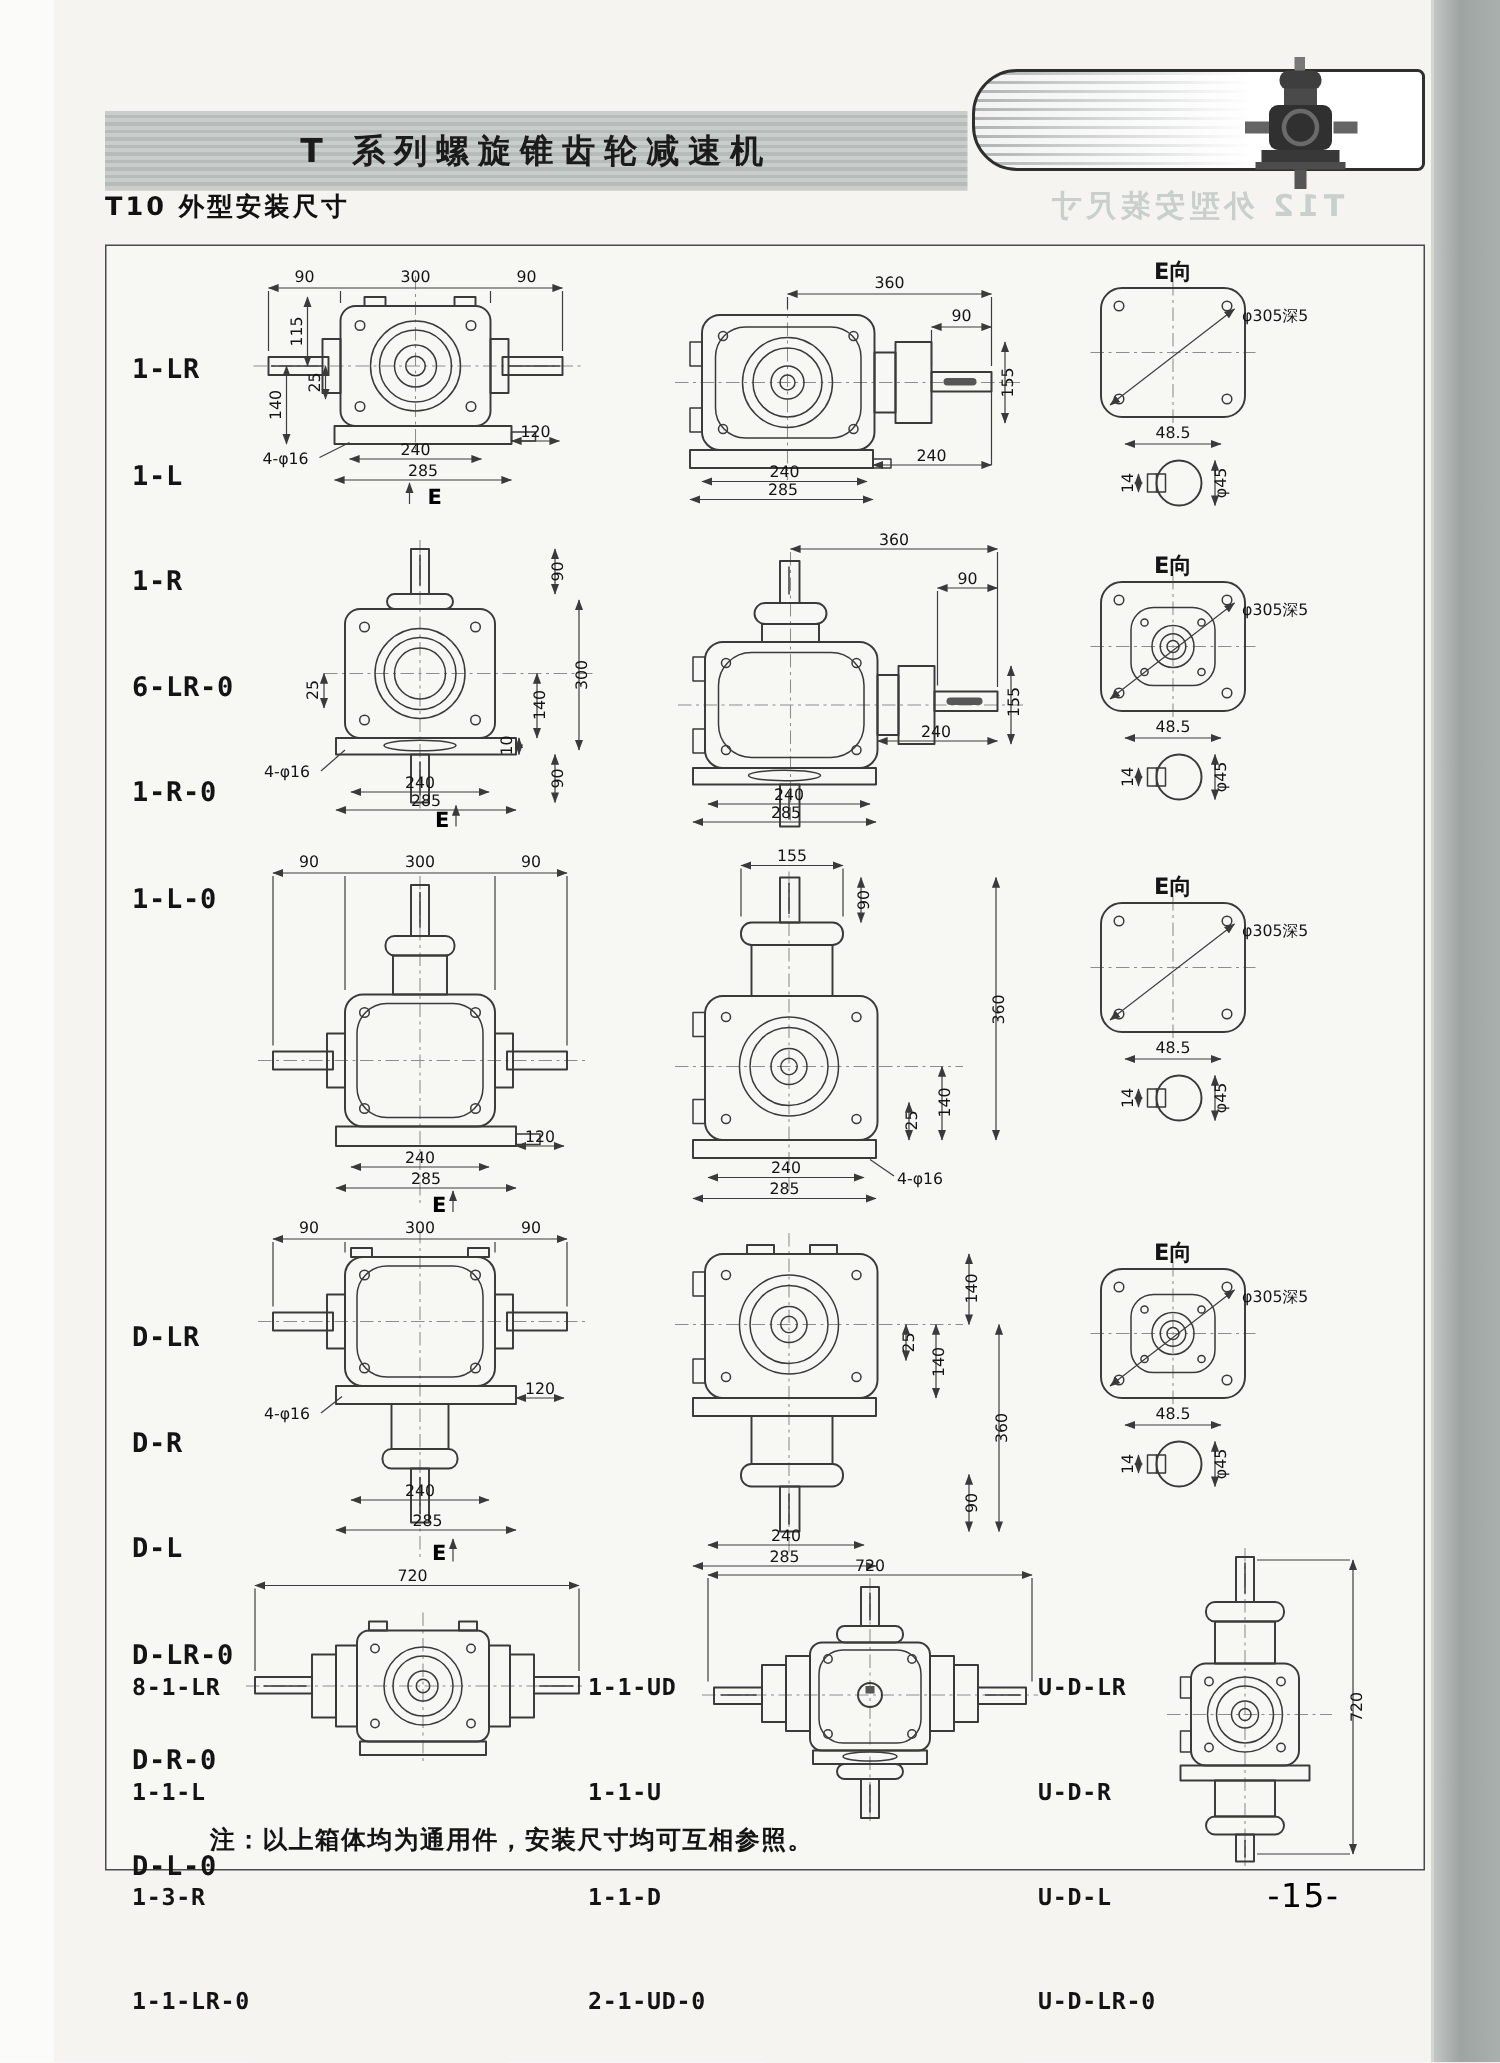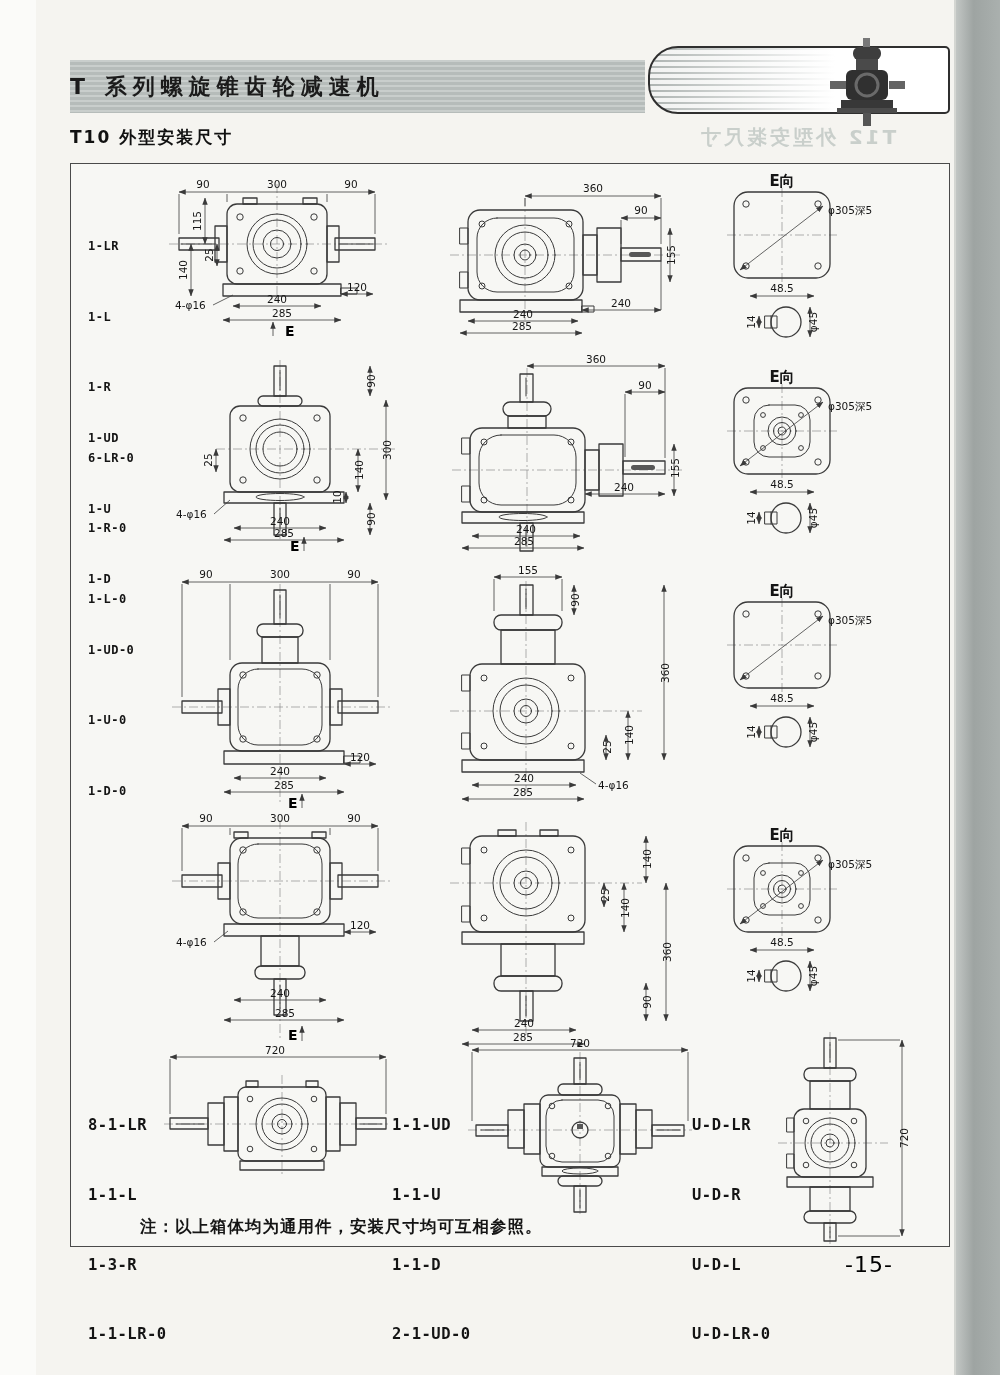--- a/index.html
+++ b/index.html
@@ -3,42 +3,42 @@
 <meta charset="utf-8">
 <style>
   html,body { margin:0; padding:0; }
   body { width:1000px; height:1375px; background:#fdfdfc; font-family:"DejaVu Sans","Liberation Sans",sans-serif; }
   .page { position:relative; width:1000px; height:1375px; background:#f5f4f0; overflow:hidden; }
   .edge-left { position:absolute; left:0; top:0; width:36px; height:100%; background:#fbfbf9; }
   .edge-right { position:absolute; right:0; top:0; width:44px; height:100%;
     background:linear-gradient(90deg,#c2c6c4,#9ea4a2 40%,#aab0ae); }
   .edge-right-line { position:absolute; right:44px; top:0; width:2px; height:100%; background:#d4d6d2; }
 
-  .banner { position:absolute; left:70px; top:60px; width:575px; height:53px;
+  .banner { position:absolute; left:70px; top:74px; width:575px; height:53px;
     background:repeating-linear-gradient(180deg,#c9cecc 0 2.5px,#b6bcba 2.5px 5px);
-    display:flex; align-items:center; justify-content:flex-start; }
+    display:flex; align-items:center; justify-content:center; }
   .banner-title { font-size:22px; font-weight:bold; color:#1b1b1b; letter-spacing:6px; }
 
   .logo-box { position:absolute; left:648px; top:46px; width:298px; height:64px;
     border:2px solid #2f2f2f; border-radius:30px 5px 5px 30px; background:
     linear-gradient(90deg, rgba(255,255,255,0) 0%, #ffffff 62%),
     repeating-linear-gradient(180deg,#aeb4b2 0 2px,#f2f3f2 2px 6px); }
   .gear-photo { position:absolute; left:178px; top:-10px; }
 
   .ghost-title { position:absolute; left:652px; top:124px; width:290px; text-align:center;
     transform:scaleX(-1); color:#c9cfcb; font-size:20px; font-weight:bold; letter-spacing:3px;
     user-select:none; }
 
   .section-title { position:absolute; left:70px; top:126px; font-size:17px; font-weight:bold; color:#111; letter-spacing:2px; }
 
   .content-box { position:absolute; left:70px; top:163px; width:878px; height:1082px;
     border:1.3px solid #4a4a4a; background:rgba(255,255,255,0.25); }
 
   .models { position:absolute; font-family:"DejaVu Sans Mono","Liberation Mono",monospace;
-    font-size:12px; font-weight:bold; color:#141414; line-height:23.5px; letter-spacing:0.5px; white-space:pre; }
+    font-size:18px; font-weight:bold; color:#141414; line-height:23.5px; letter-spacing:0.5px; white-space:pre; }
   .models.small { font-size:15.5px; line-height:23.2px; }
 
   svg.fig { position:absolute; overflow:visible; }
 
   .ln  { fill:none; stroke:#3a3a3a; stroke-width:1.3; stroke-linejoin:round; stroke-linecap:round; }
   .ln2 { fill:none; stroke:#3a3a3a; stroke-width:1;   stroke-linejoin:round; stroke-linecap:round; }
   .dim { fill:none; stroke:#3d3d3d; stroke-width:0.8; }
   .cl  { fill:none; stroke:#8d8d8d; stroke-width:0.7; stroke-dasharray:9 3 2 3; }
   .kw  { fill:#575757; stroke:none; }
   .bolt{ fill:none; stroke:#3a3a3a; stroke-width:1; }
@@ -203,28 +203,20 @@
     <text class="d" x="60" y="120">48.5</text>
     <circle class="ln" cx="64" cy="150" r="15"></circle>
     <rect class="ln2" x="43" y="144" width="12" height="12"></rect>
       <line class="ln2" x1="49" y1="144" x2="49" y2="156"></line>
     <line class="dim" x1="37" y1="144" x2="37" y2="156" marker-start="url(#ma)" marker-end="url(#ma)"></line>
     <text class="d" x="33" y="150" transform="rotate(-90 33 150)">14</text>
     <line class="dim" x1="88" y1="135" x2="88" y2="165" marker-start="url(#ma)" marker-end="url(#ma)"></line>
     <text class="d" x="95" y="150" transform="rotate(-90 95 150)">φ45</text>
   </svg>
 
-  <div class="models" style="left:88px; top:380px">
-    <div>1-UD</div>
-    <div>1-U</div>
-    <div>1-D</div>
-    <div>1-UD-0</div>
-    <div>1-U-0</div>
-    <div>1-D-0</div>
-  </div>
 
   <svg class="fig" style="left:158px; top:360px" width="250" height="192" viewBox="0 0 250 192">
     <line class="cl" x1="122" y1="0" x2="122" y2="180"></line>
       <line class="cl" x1="58" y1="89" x2="238" y2="89"></line>
     <rect class="ln" x="116" y="6" width="12" height="30"></rect>
       <line class="ln2" x1="122" y1="10" x2="122" y2="30"></line>
     <rect class="ln" x="100" y="36" width="44" height="10" rx="5"></rect>
     <rect class="ln" x="72" y="46" width="100" height="86" rx="10"></rect>
     <circle class="bolt" cx="85" cy="58" r="3.2"></circle>
       <circle class="bolt" cx="159" cy="58" r="3.2"></circle>
@@ -420,20 +412,28 @@
     <text class="d" x="60" y="120">48.5</text>
     <circle class="ln" cx="64" cy="150" r="15"></circle>
     <rect class="ln2" x="43" y="144" width="12" height="12"></rect>
       <line class="ln2" x1="49" y1="144" x2="49" y2="156"></line>
     <line class="dim" x1="37" y1="144" x2="37" y2="156" marker-start="url(#ma)" marker-end="url(#ma)"></line>
     <text class="d" x="33" y="150" transform="rotate(-90 33 150)">14</text>
     <line class="dim" x1="88" y1="135" x2="88" y2="165" marker-start="url(#ma)" marker-end="url(#ma)"></line>
     <text class="d" x="95" y="150" transform="rotate(-90 95 150)">φ45</text>
   </svg>
 
+  <div class="models" style="left:88px; top:833px">
+    <div>D-LR</div>
+    <div>D-R</div>
+    <div>D-L</div>
+    <div>D-LR-0</div>
+    <div>D-R-0</div>
+    <div>D-L-0</div>
+  </div>
 
   <svg class="fig" style="left:158px; top:812px" width="250" height="232" viewBox="0 0 250 232">
     <line class="cl" x1="14" y1="69" x2="232" y2="69"></line>
       <line class="cl" x1="122" y1="8" x2="122" y2="226"></line>
     <rect class="ln" x="76" y="20" width="14" height="6"></rect>
       <rect class="ln" x="154" y="20" width="14" height="6"></rect>
     <rect class="ln" x="72" y="26" width="100" height="86" rx="12"></rect>
     <rect class="ln2" x="80" y="32" width="84" height="74" rx="20"></rect>
     <circle class="bolt" cx="85" cy="38" r="3.2"></circle>
       <circle class="bolt" cx="159" cy="38" r="3.2"></circle>

